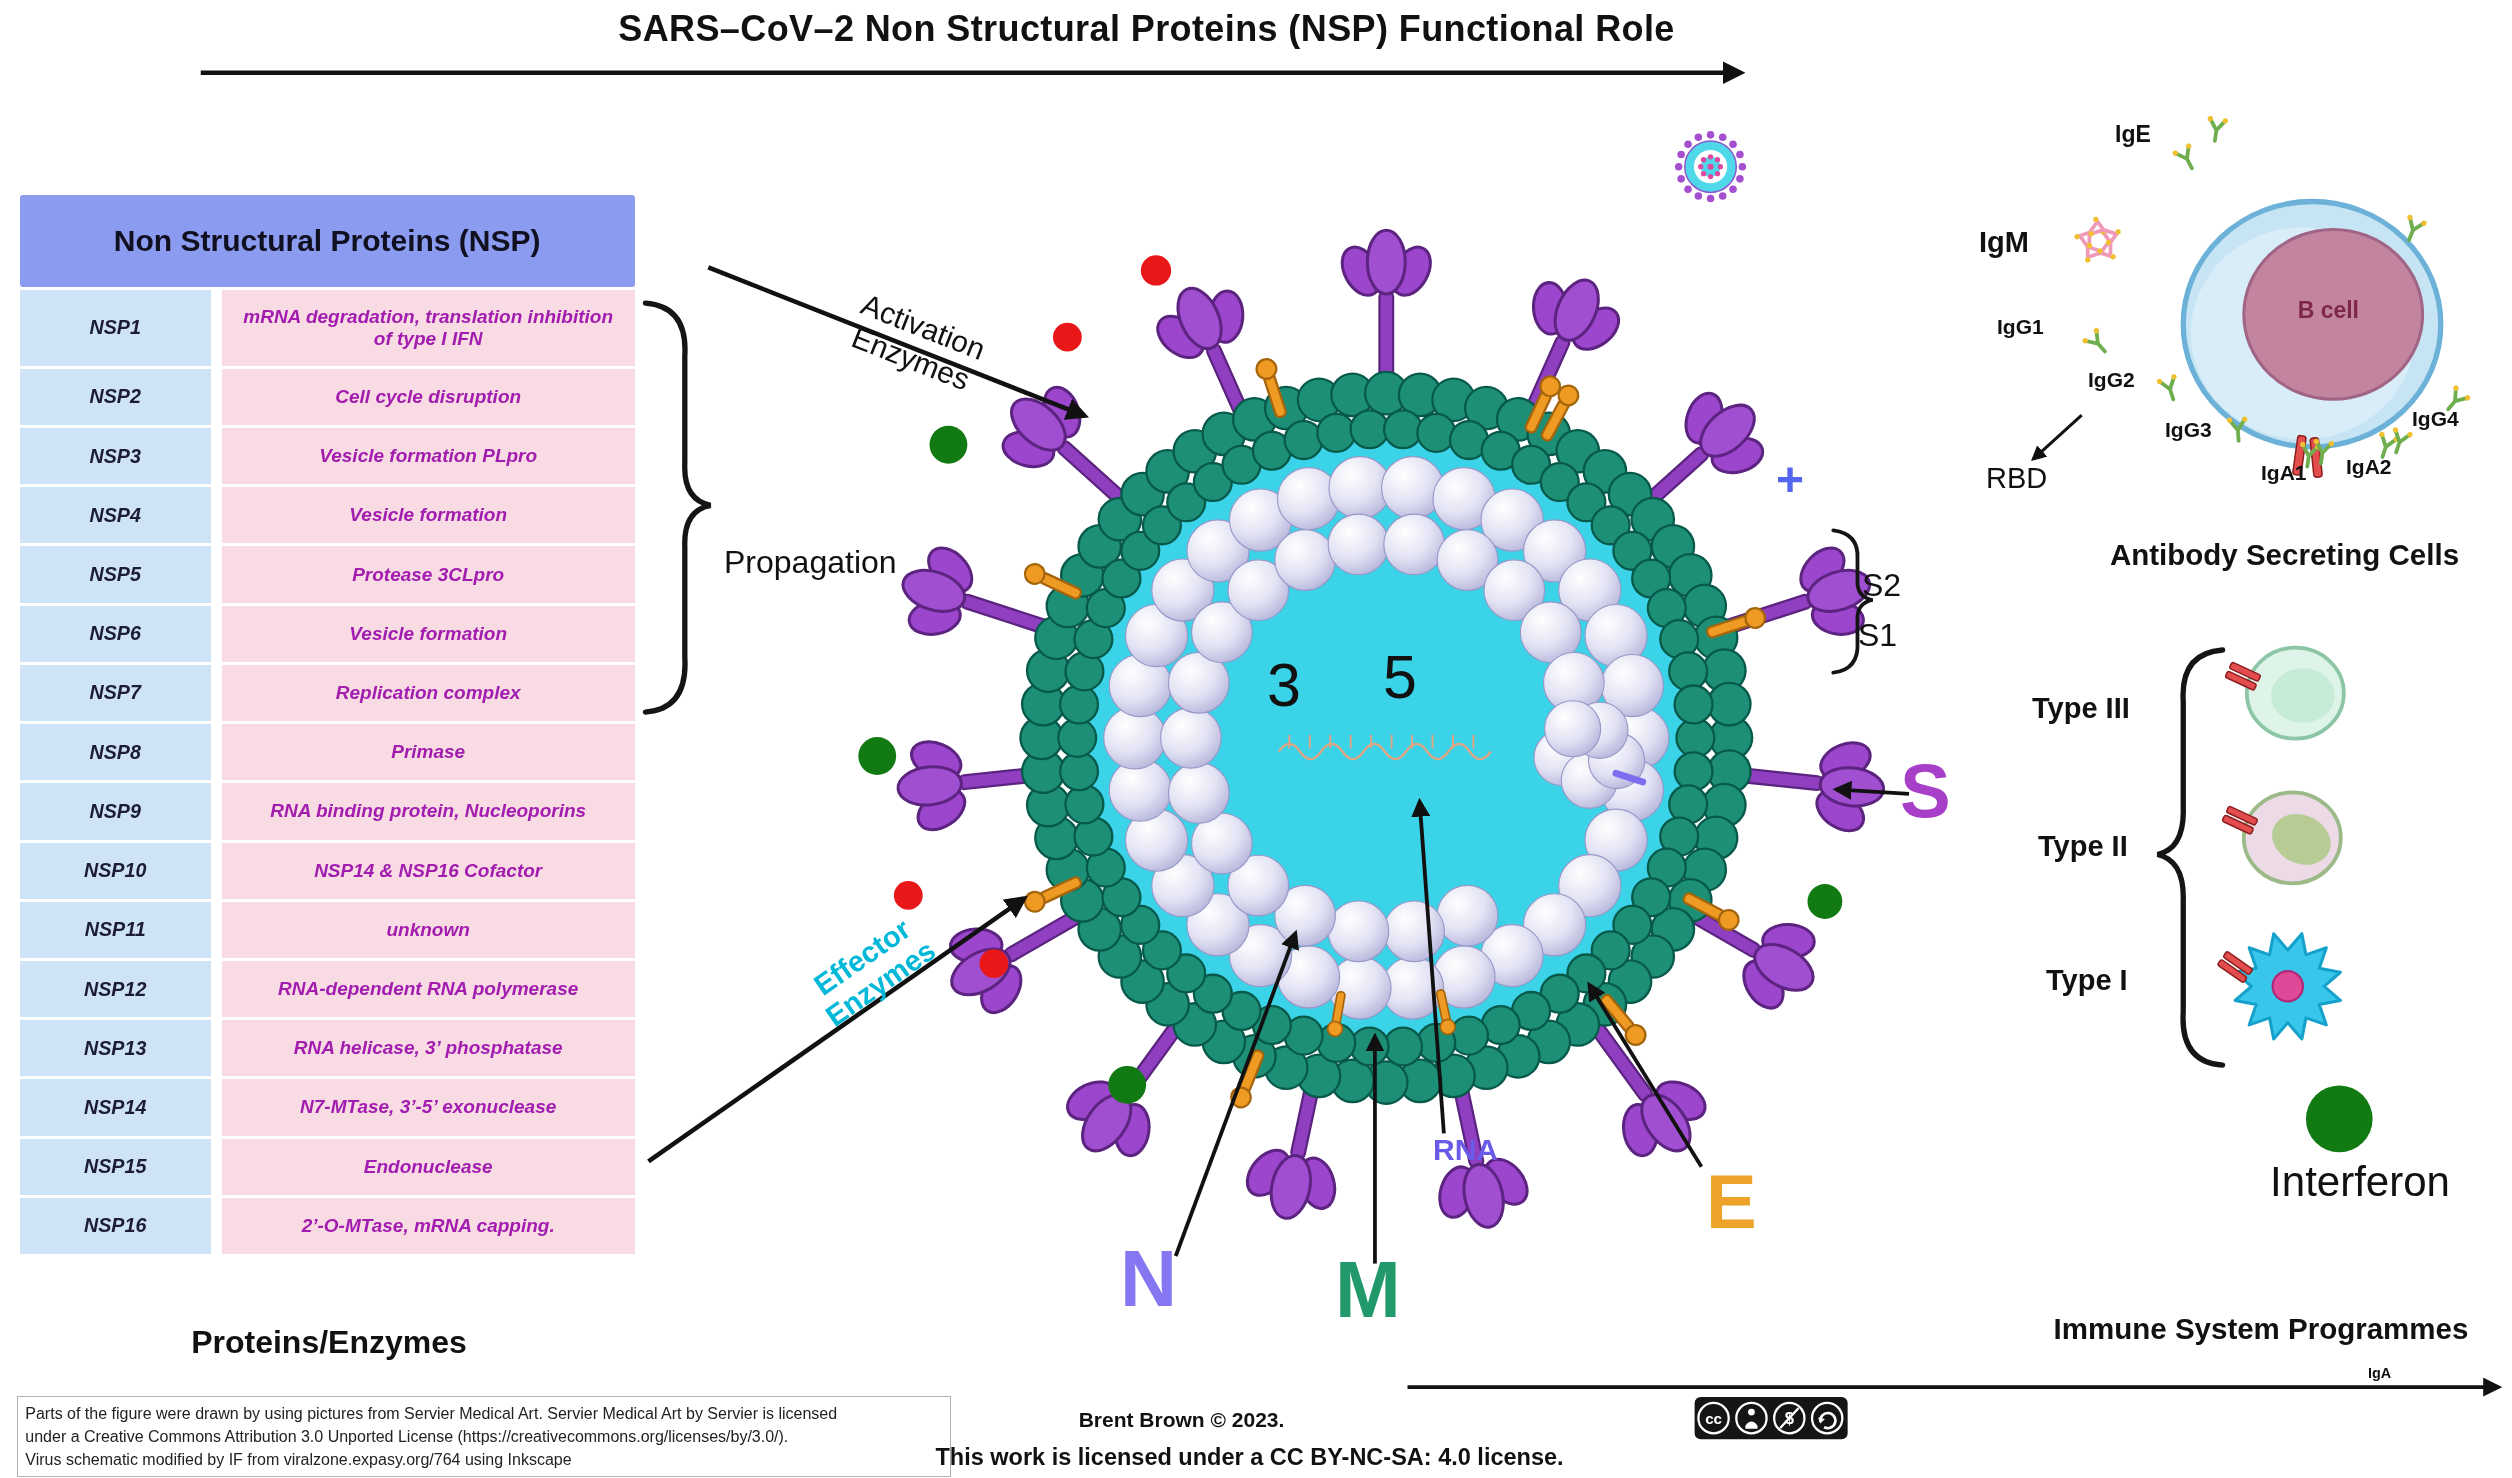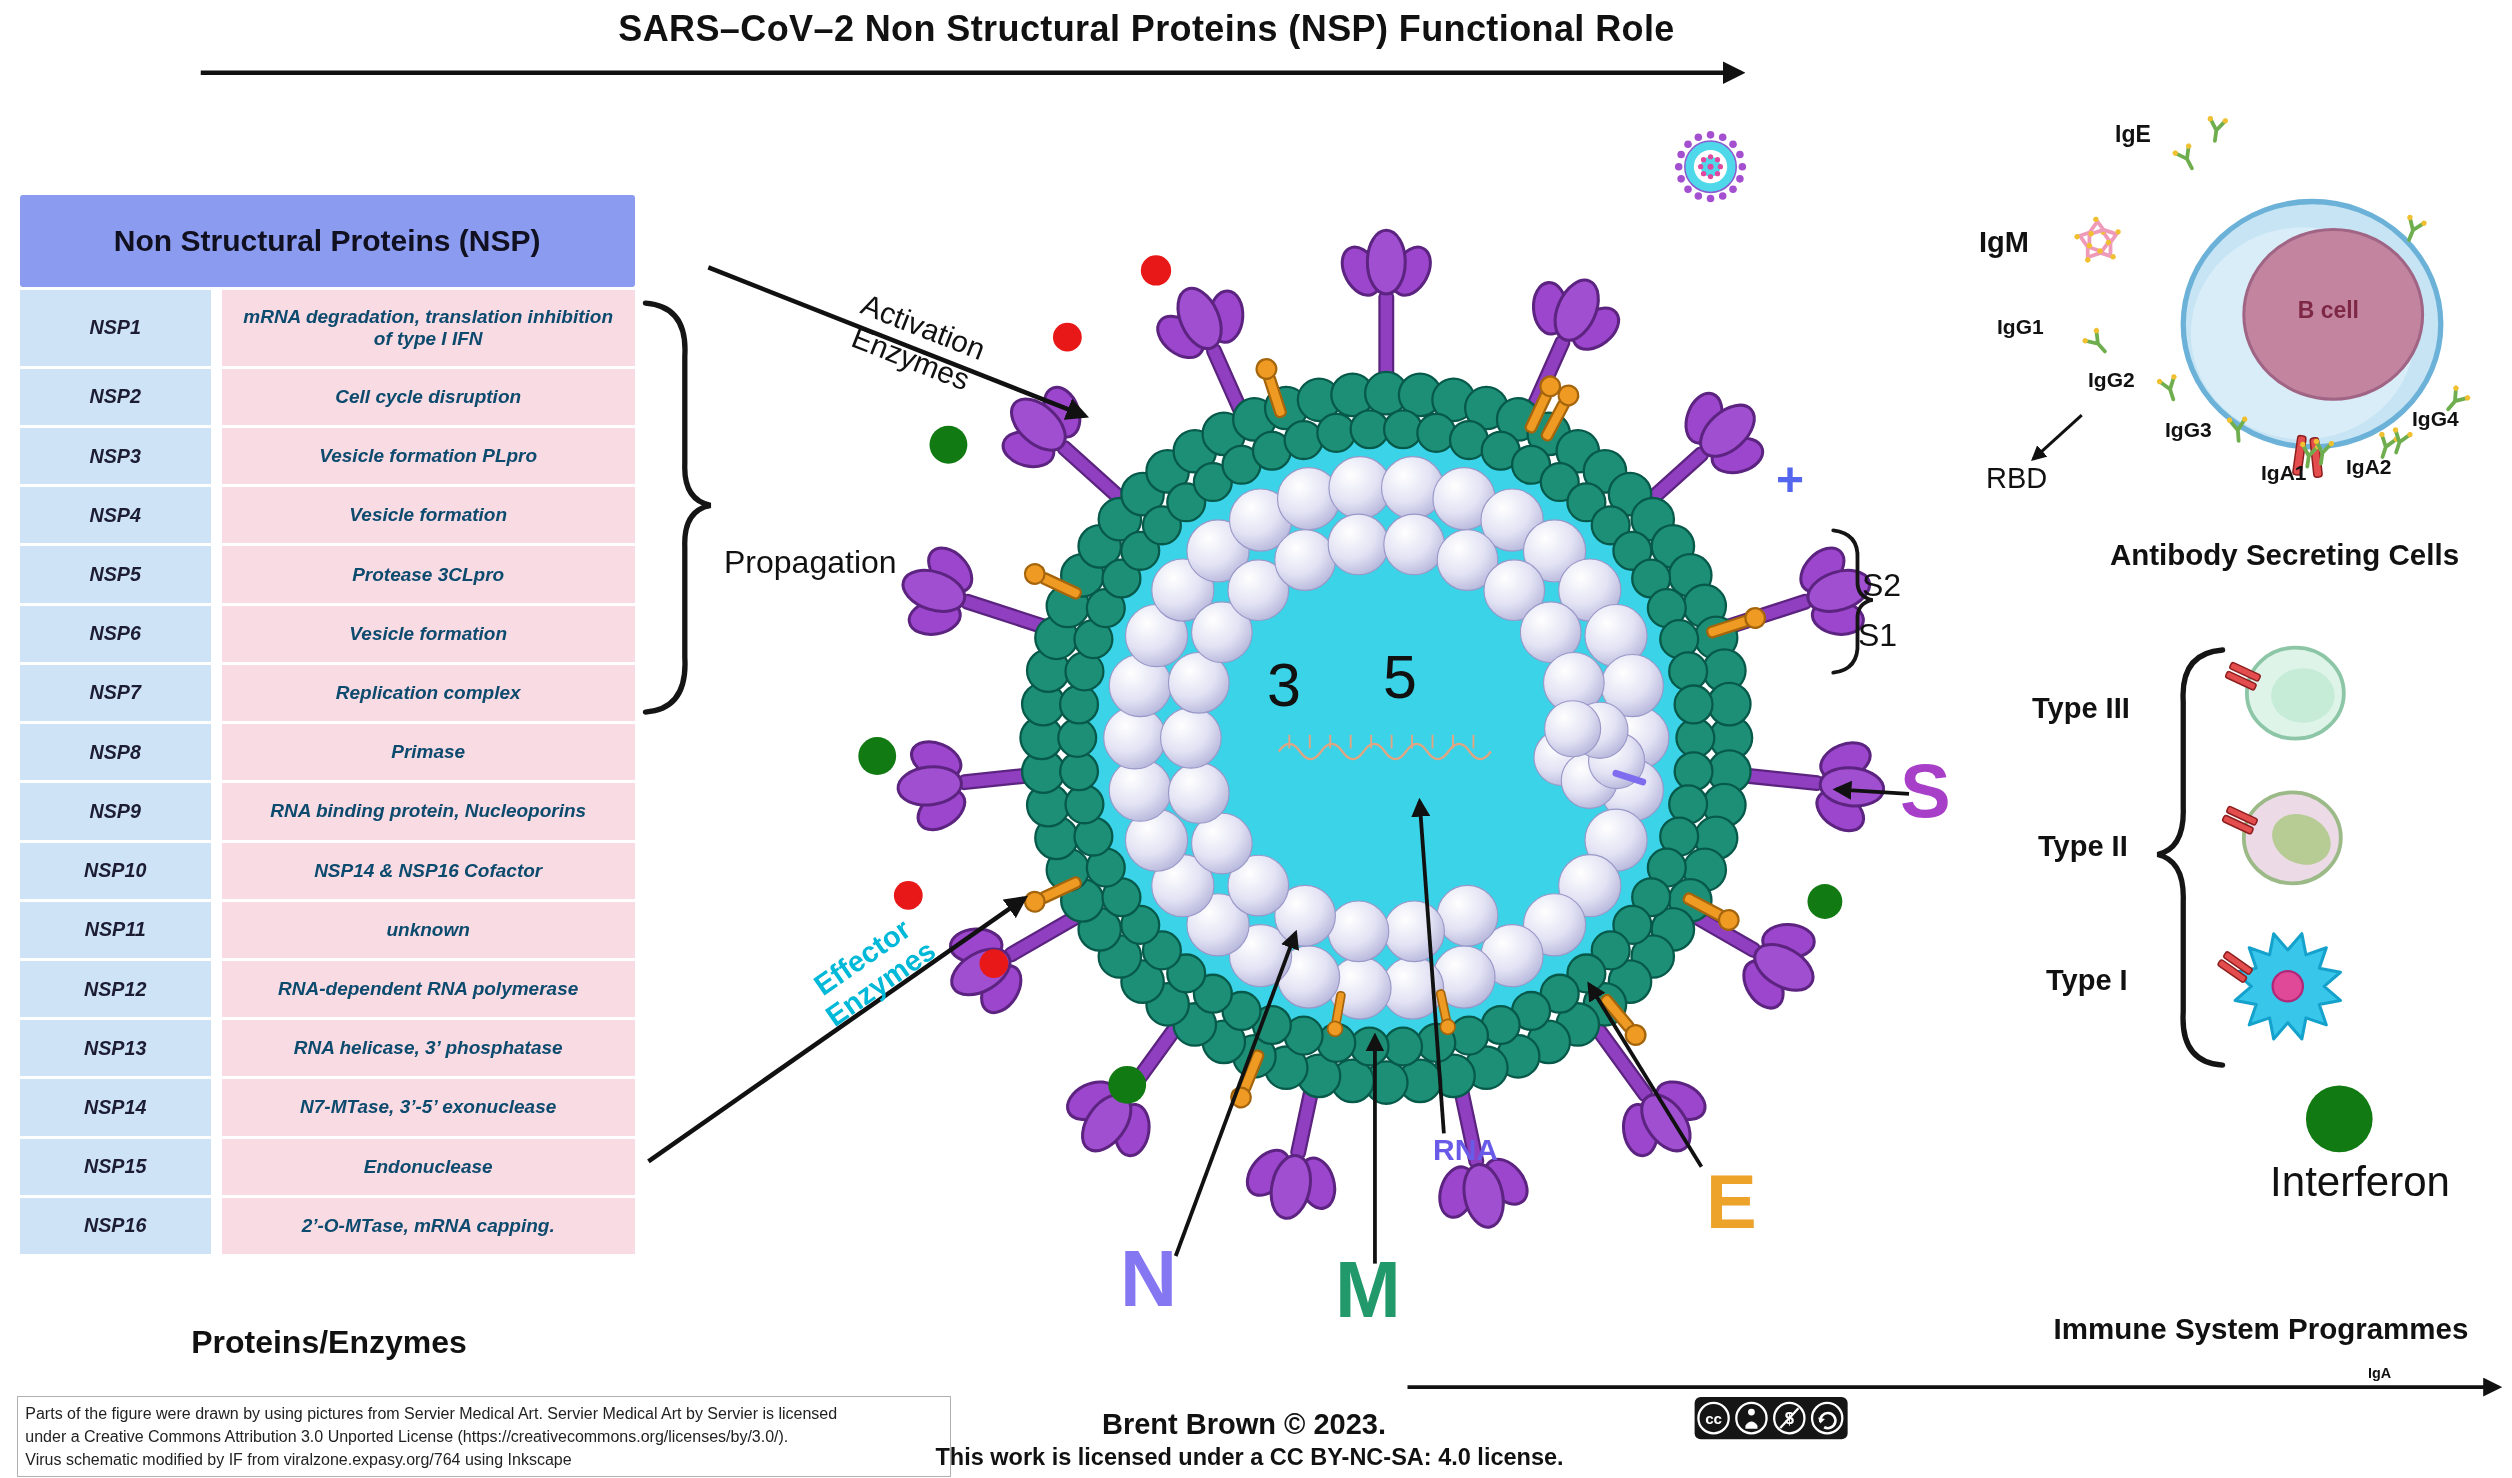--- a/index.html
+++ b/index.html
@@ -13,21 +13,21 @@
   
   .nsp-table{position:absolute;left:19.7px;top:195px;width:615px;height:1062px;z-index:2;background:#fff;}
   .nsp-header{height:92px;background:var(--header-bg,#8b9cf0);display:flex;align-items:center;justify-content:center;
               font-size:30px;font-weight:bold;color:#101020;border-radius:3px;}
   .nsp-rows{display:flex;flex-direction:column;height:967px;}
   .nsp-row{display:flex;flex:1;margin-top:3px;}
   .nsp-row.tall{flex:1.35;}
   .nsp-name{width:191px;background:var(--name-col-bg,#cfe3f7);display:flex;align-items:center;justify-content:center;
             font-size:19.7px;font-weight:bold;font-style:italic;color:#1c1c33;}
   .nsp-fn{flex:1;margin-left:11px;background:var(--fn-col-bg,#f8dbe3);display:flex;align-items:center;justify-content:center;
-          font-size:19px;font-weight:bold;font-style:italic;color:#0c4a6e;text-align:center;padding:0 19px;white-space:normal;line-height:1.15;}
+          font-size:19px;font-weight:bold;font-style:italic;color:#a21caf;text-align:center;padding:0 19px;white-space:normal;line-height:1.15;}
 
   .proteins-label{left:98px;top:1324px;width:462px;text-align:center;font-size:32px;font-weight:bold;}
 
   .activation{left:788px;top:309px;width:258px;text-align:center;font-size:30px;white-space:pre-line;line-height:1.12;transform:rotate(21.5deg);}
   .propagation{left:724px;top:544px;font-size:32px;}
   .effector{left:758px;top:938px;width:227px;text-align:center;font-size:29px;font-weight:600;white-space:pre-line;line-height:1.12;
             color:var(--effector,#00b8d8);transform:rotate(-35deg);}
 
   .v3{left:1267px;top:650px;font-size:61px;font-weight:500;}
   .v5{left:1383px;top:642px;font-size:61px;font-weight:500;}
@@ -55,21 +55,21 @@
   .type-label{font-size:29px;font-weight:bold;}
   .type3{left:2032px;top:692px;}
   .type2{left:2038px;top:830px;}
   .type1{left:2046px;top:964px;}
   .interferon{left:2182px;top:1158px;width:356px;text-align:center;font-size:42px;}
   .isp-title{left:2008px;top:1312px;width:506px;text-align:center;font-size:29.5px;font-weight:bold;}
   .iga-small{left:2368px;top:1365px;font-size:14.4px;font-weight:bold;}
 
   .attribution{left:16.7px;top:1396px;width:917px;font-size:16px;line-height:1.45;white-space:pre-line;
                border:0.8px solid #b0b0b0;padding:4.5px 7.6px;color:#222;}
-  .copyright{left:977px;top:1408px;width:409px;text-align:right;font-size:29px;font-weight:bold;}
+  .copyright{left:977px;top:1408px;width:409px;text-align:center;font-size:21px;font-weight:bold;}
   .license{left:833px;top:1444px;width:833px;text-align:center;font-size:23.5px;font-weight:bold;}
 </style>
 </head>
 <body>
 
 <div class="canvas">
 
   <svg id="scene" width="2512" height="1478" viewBox="0 0 3316 1951">
       <defs>
         <marker id="ah" viewBox="0 0 10 10" refX="8" refY="5" markerWidth="5" markerHeight="5" orient="auto">

